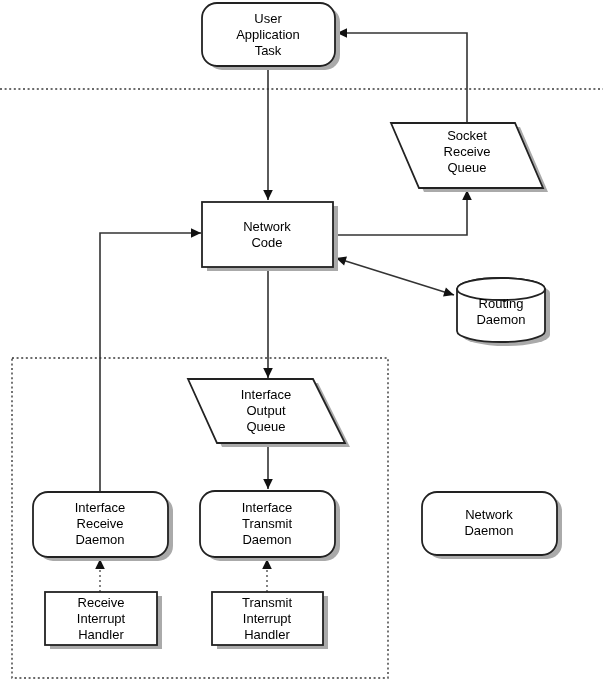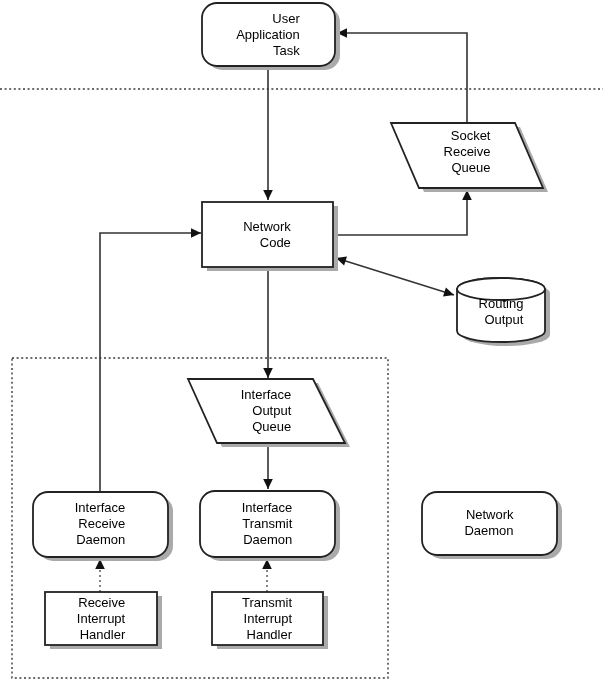--- a/index.html
+++ b/index.html
@@ -7,21 +7,21 @@
     position:relative;
     width:603px;height:680px;
     background:#fff;
     font-family:"Liberation Sans","DejaVu Sans",sans-serif;
     overflow:hidden;
   }
   .canvas svg{position:absolute;left:0;top:0;}
   .label{
     position:absolute;
     transform:translate(-50%,-50%);
-    text-align:right;
+    text-align:center;
     font-size:13px;
     line-height:16px;
     color:#000;
     white-space:pre-line;
     pointer-events:none;
   }
   .shape{fill:#ffffff;stroke:#222222;stroke-width:1.8;}
   .shadow{fill:#aaaaaa;stroke:none;}
   .edge{fill:none;stroke:#333333;stroke-width:1.6;}
   .edge.dotted{stroke-dasharray:2 3;stroke-width:1.2;}
@@ -110,21 +110,21 @@
 Task</div>
 
   <div class="label" style="left:467px;top:152px">Socket
 Receive
 Queue</div>
 
   <div class="label" style="left:267px;top:235px">Network
 Code</div>
 
   <div class="label" style="left:501px;top:312px">Routing
-Output</div>
+Daemon</div>
 
   <div class="label" style="left:266px;top:411px">Interface
 Output
 Queue</div>
 
   <div class="label" style="left:100px;top:524px">Interface
 Receive
 Daemon</div>
 
   <div class="label" style="left:267px;top:524px">Interface

